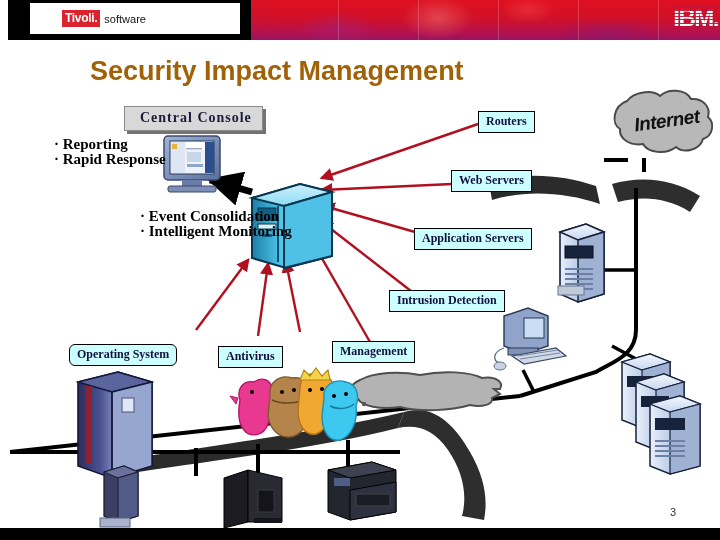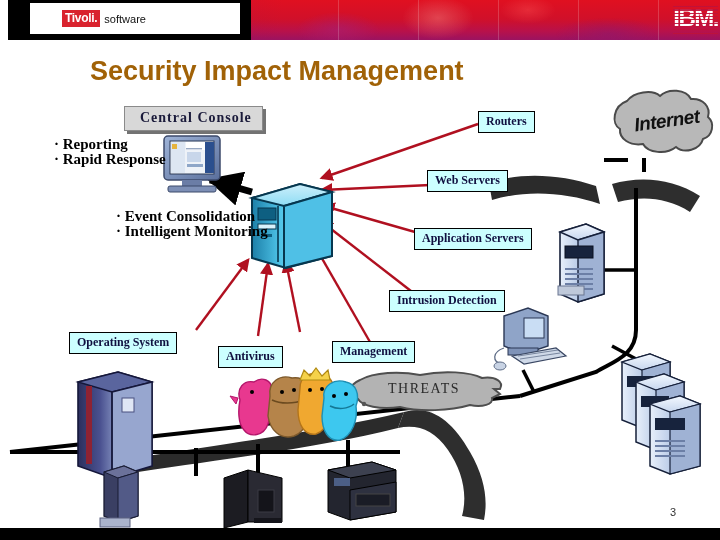--- a/index.html
+++ b/index.html
@@ -443,44 +443,42 @@
             <rect x="655" y="455" width="30" height="2"></rect>
         </g>
       </g>
     </g>
   </svg>
 
   <div style="position:absolute;left:619px;top:110px;width:96px;text-align:center;
               font-family:'Liberation Sans',sans-serif;font-weight:bold;font-style:italic;
               font-size:19px;color:#111111;transform:rotate(-8deg);letter-spacing:-0.5px;">Internet</div>
 
-  <div style="position:absolute;left:364px;top:381px;width:120px;text-align:center;
-              font-family:'Liberation Serif',serif;font-size:14px;color:#2b2b2b;letter-spacing:1.5px;">THREATS</div>
 
   <div class="lbl lbl-console" style="left:124px; top:106px;">Central Console</div>
 
   <div class="bullets" style="left:54px; top:137px; width:106px;">
     <div>·&nbsp;<span>Reporting</span></div>
     <div>·&nbsp;<span>Rapid Response</span></div>
   </div>
 
-  <div class="bullets" style="left:116px; top:209px; width:134px;">
+  <div class="bullets" style="left:140px; top:209px; width:134px;">
     <div>·&nbsp;<span>Event Consolidation</span></div>
     <div>·&nbsp;<span>Intelligent Monitoring</span></div>
   </div>
 
   <div class="lbl lbl-cyan" style="left:478px; top:111px;">Routers</div>
 
-  <div class="lbl lbl-cyan" style="left:427px; top:170px;">Web Servers</div>
+  <div class="lbl lbl-cyan" style="left:451px; top:170px;">Web Servers</div>
 
   <div class="lbl lbl-cyan" style="left:414px; top:228px;">Application Servers</div>
 
   <div class="lbl lbl-cyan" style="left:389px; top:290px;">Intrusion Detection</div>
 
-  <div class="lbl lbl-cyan" style="left:69px; top:332px;">Operating System</div>
+  <div class="lbl lbl-cyan" style="left:69px; top:344px;border-radius:6px;">Operating System</div>
 
   <div class="lbl lbl-cyan" style="left:218px; top:346px;">Antivirus</div>
 
   <div class="lbl lbl-cyan" style="left:332px; top:341px;">Management</div>
 
   <div class="page-no">3</div>
   <div class="footer-bar"></div>
 
 </div>
 

